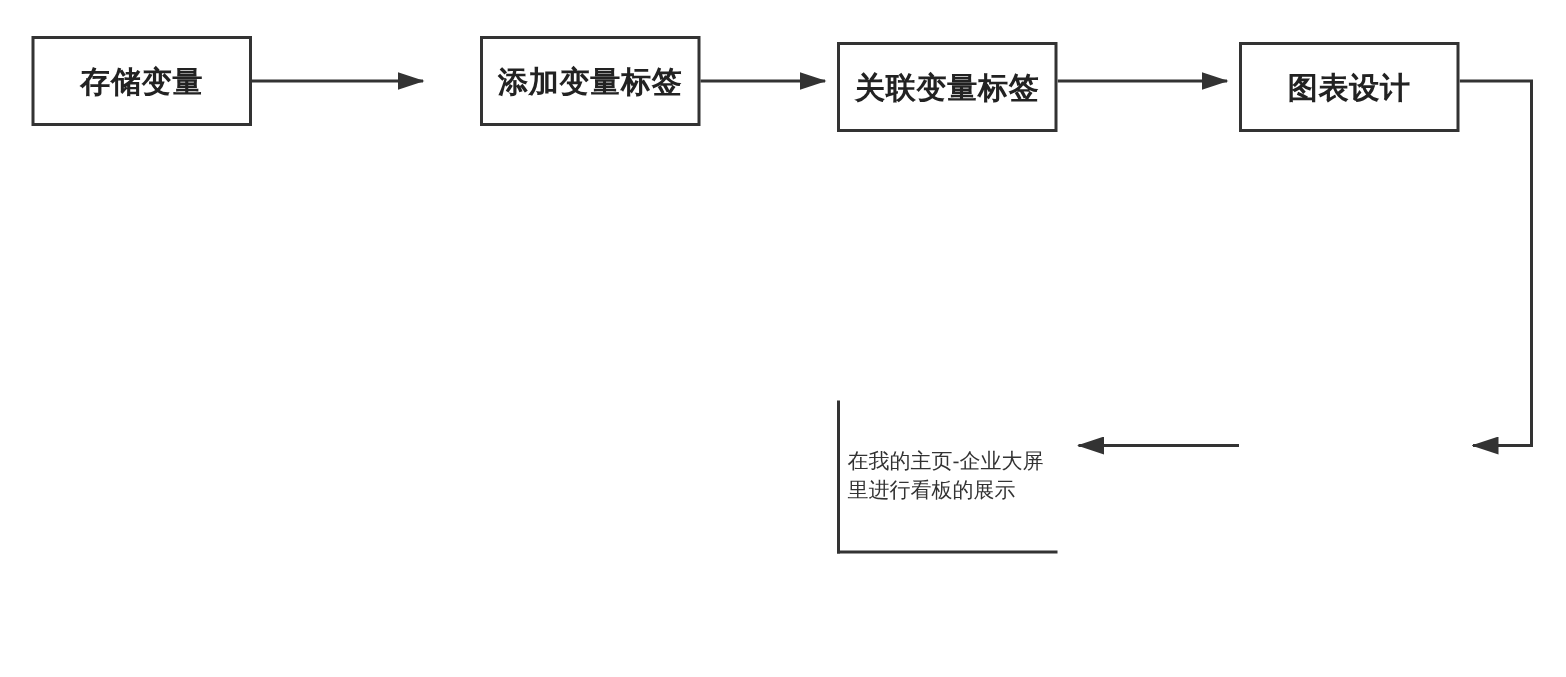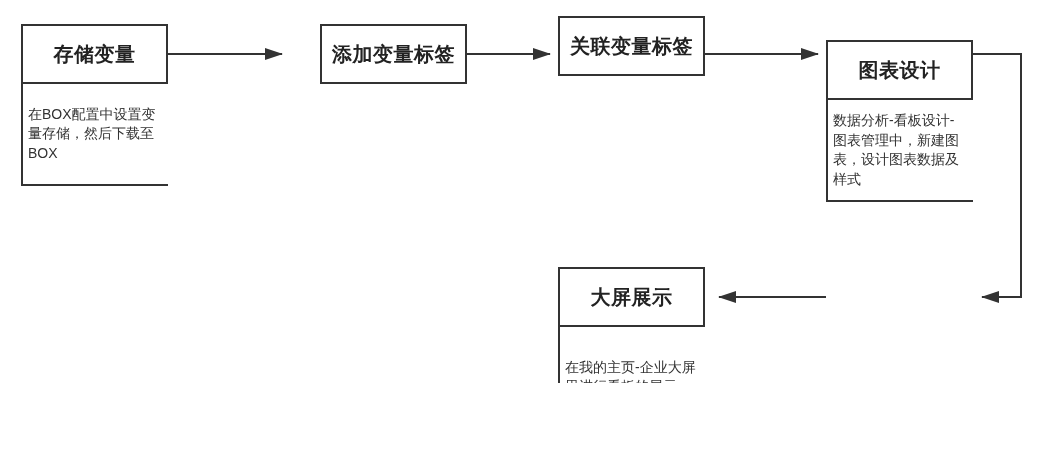--- a/index.html
+++ b/index.html
@@ -46,22 +46,22 @@
     align-items: center;
     padding-left: 5px;
     font-size: 14px;
     line-height: 19.5px;
     color: #333333;
     white-space: pre-line;
   }
   
   .n0 { left: 21px;  top: 24px; }
   .n1 { left: 290px; top: 24px; margin-left: 30px; }
-  .n2 { left: 558px; top: 16px; text-align: center; }
-  .n3 { left: 826px; top: 40px; }
+  .n2 { left: 558px; top: 28px; text-align: center; }
+  .n3 { left: 826px; top: 28px; }
   .n4 { left: 826px; top: 267px; }
   .n5 { left: 558px; top: 267px; }
 </style>
 </head>
 <body>
 
 <div class="canvas">
 
   <svg class="arrows" viewBox="0 0 1044 451" xmlns="http://www.w3.org/2000/svg">
     <defs>
@@ -71,43 +71,35 @@
     </defs>
     <path d="M168,54 L282,54" fill="none" stroke="#333333" stroke-width="2" marker-end="url(#ah)"></path>
     <path d="M438,54 L550,54" fill="none" stroke="#333333" stroke-width="2" marker-end="url(#ah)"></path>
     <path d="M705,54 L818,54" fill="none" stroke="#333333" stroke-width="2" marker-end="url(#ah)"></path>
     <path d="M973,54 L1021,54 L1021,297 L982,297" fill="none" stroke="#333333" stroke-width="2" marker-end="url(#ah)"></path>
     <path d="M826,297 L719,297" fill="none" stroke="#333333" stroke-width="2" marker-end="url(#ah)"></path>
   </svg>
 
   <div class="node n0">
     <div class="title-box">存储变量</div>
-    <div class="desc-box">在BOX配置中设置变
-量存储，然后下载至
-BOX</div>
   </div>
 
   <div class="node n1">
     <div class="title-box">添加变量标签</div>
   </div>
 
   <div class="node n2">
     <div class="title-box">关联变量标签</div>
   </div>
 
   <div class="node n3">
     <div class="title-box">图表设计</div>
-    <div class="desc-box">数据分析-看板设计-
-图表管理中，新建图
-表，设计图表数据及
-样式</div>
   </div>
 
   <div class="node n4">
   </div>
 
   <div class="node n5">
-    <div class="title-box">大屏展示</div>
     <div class="desc-box">在我的主页-企业大屏
 里进行看板的展示</div>
   </div>
 
 </div>
 
 </body></html>

